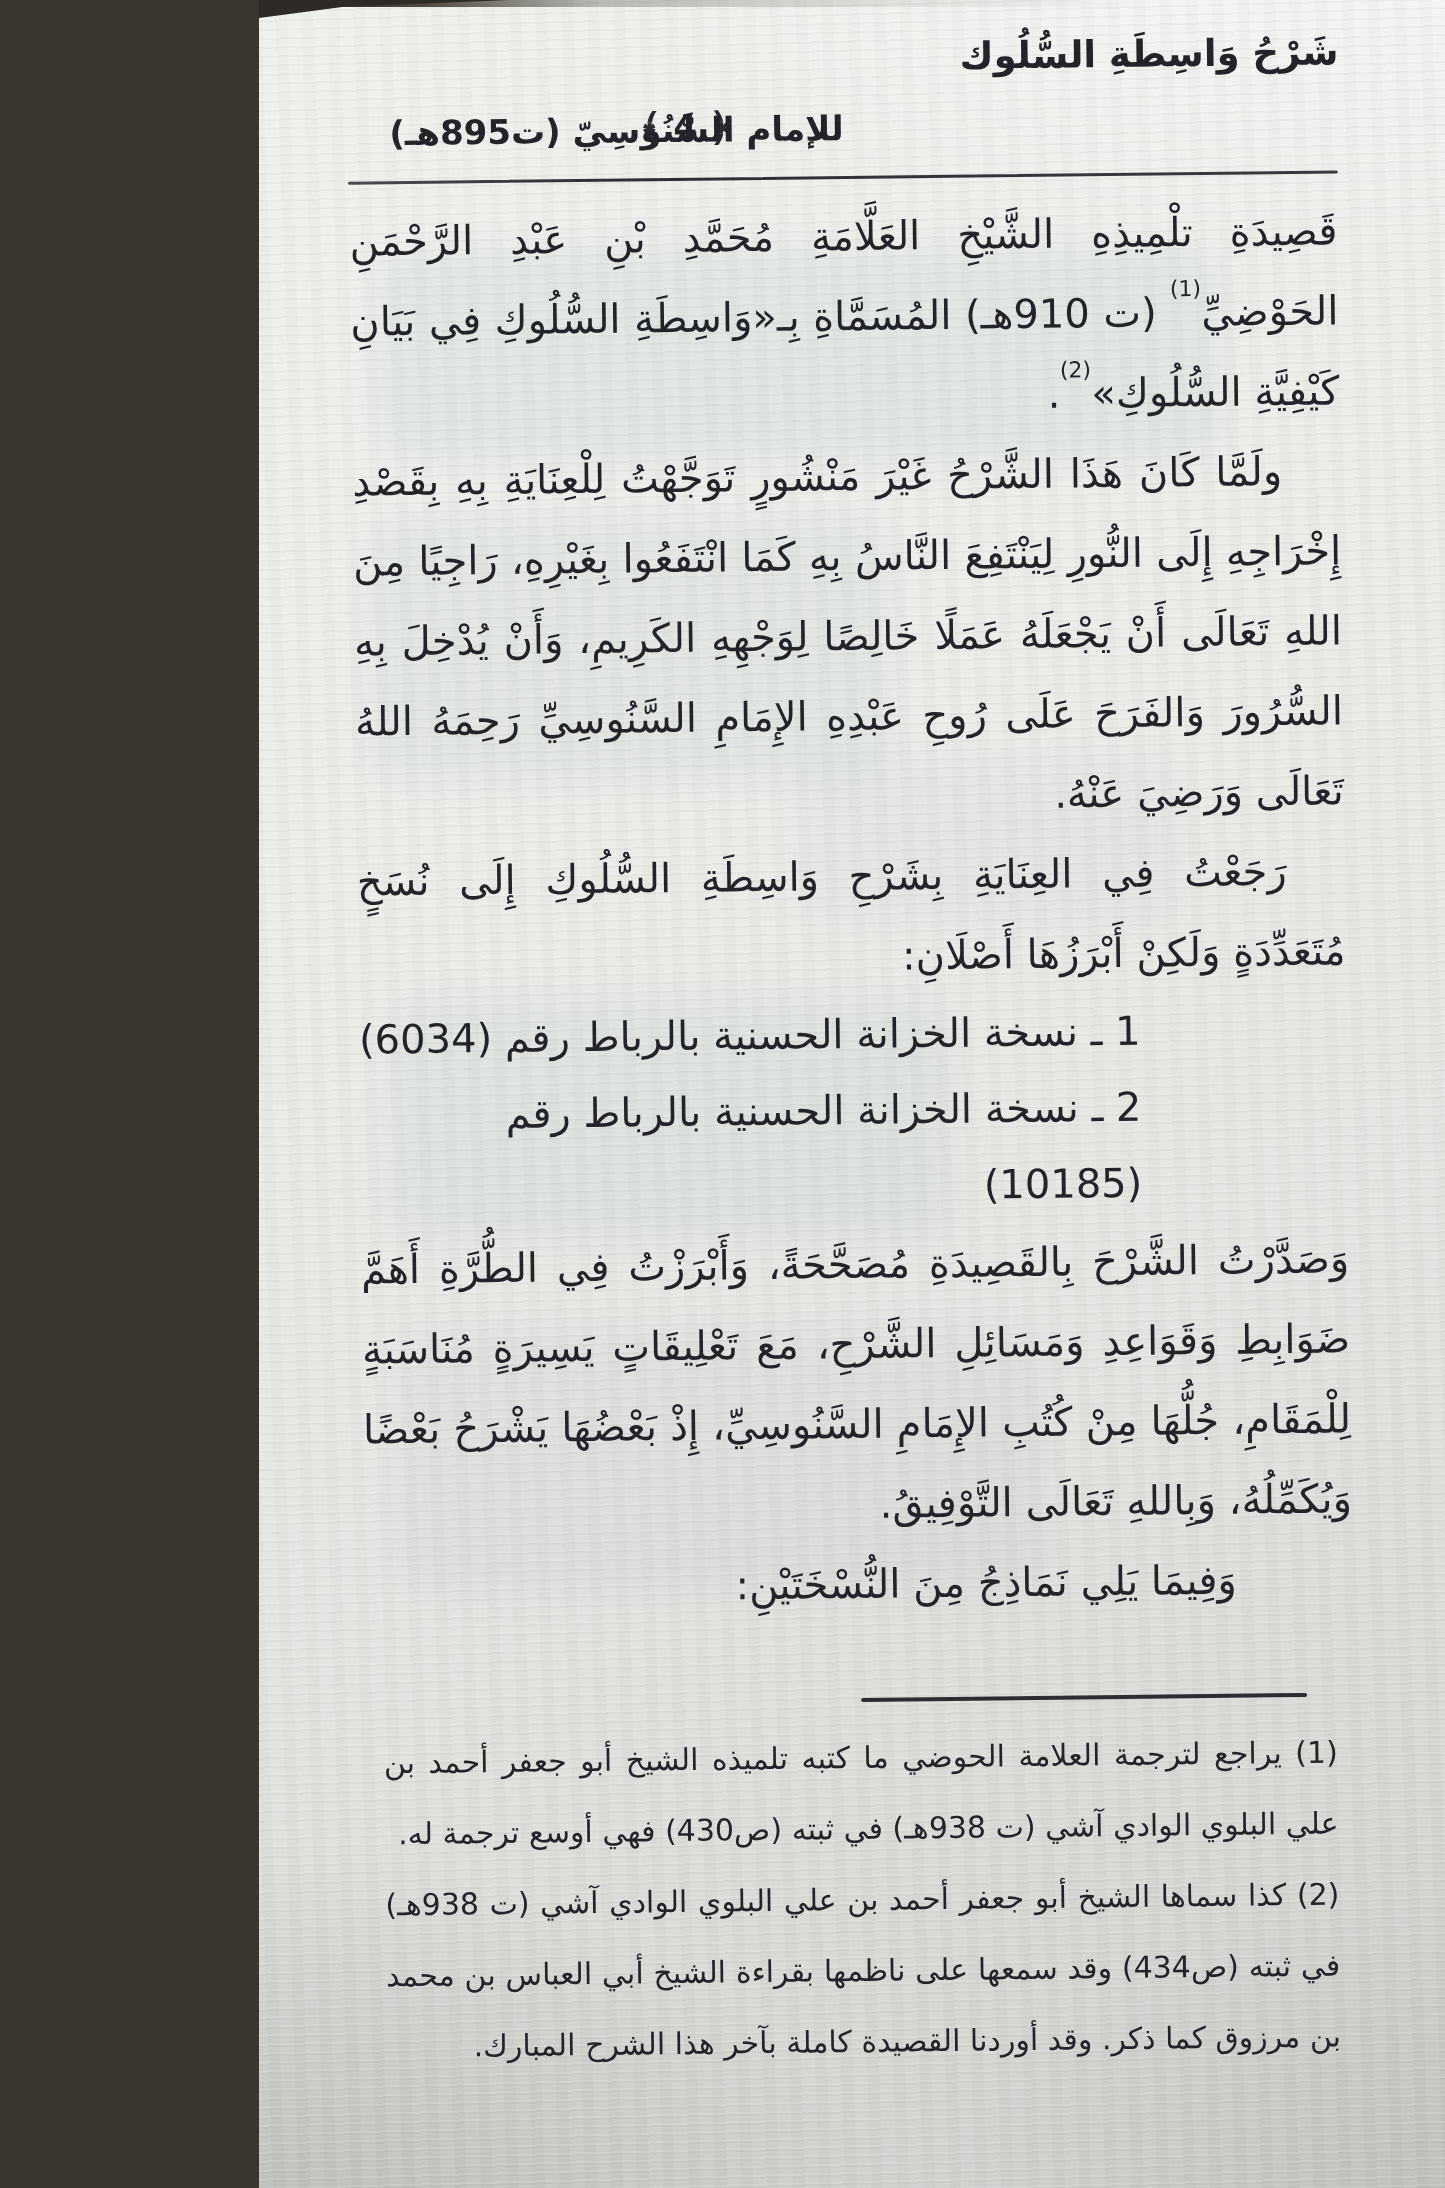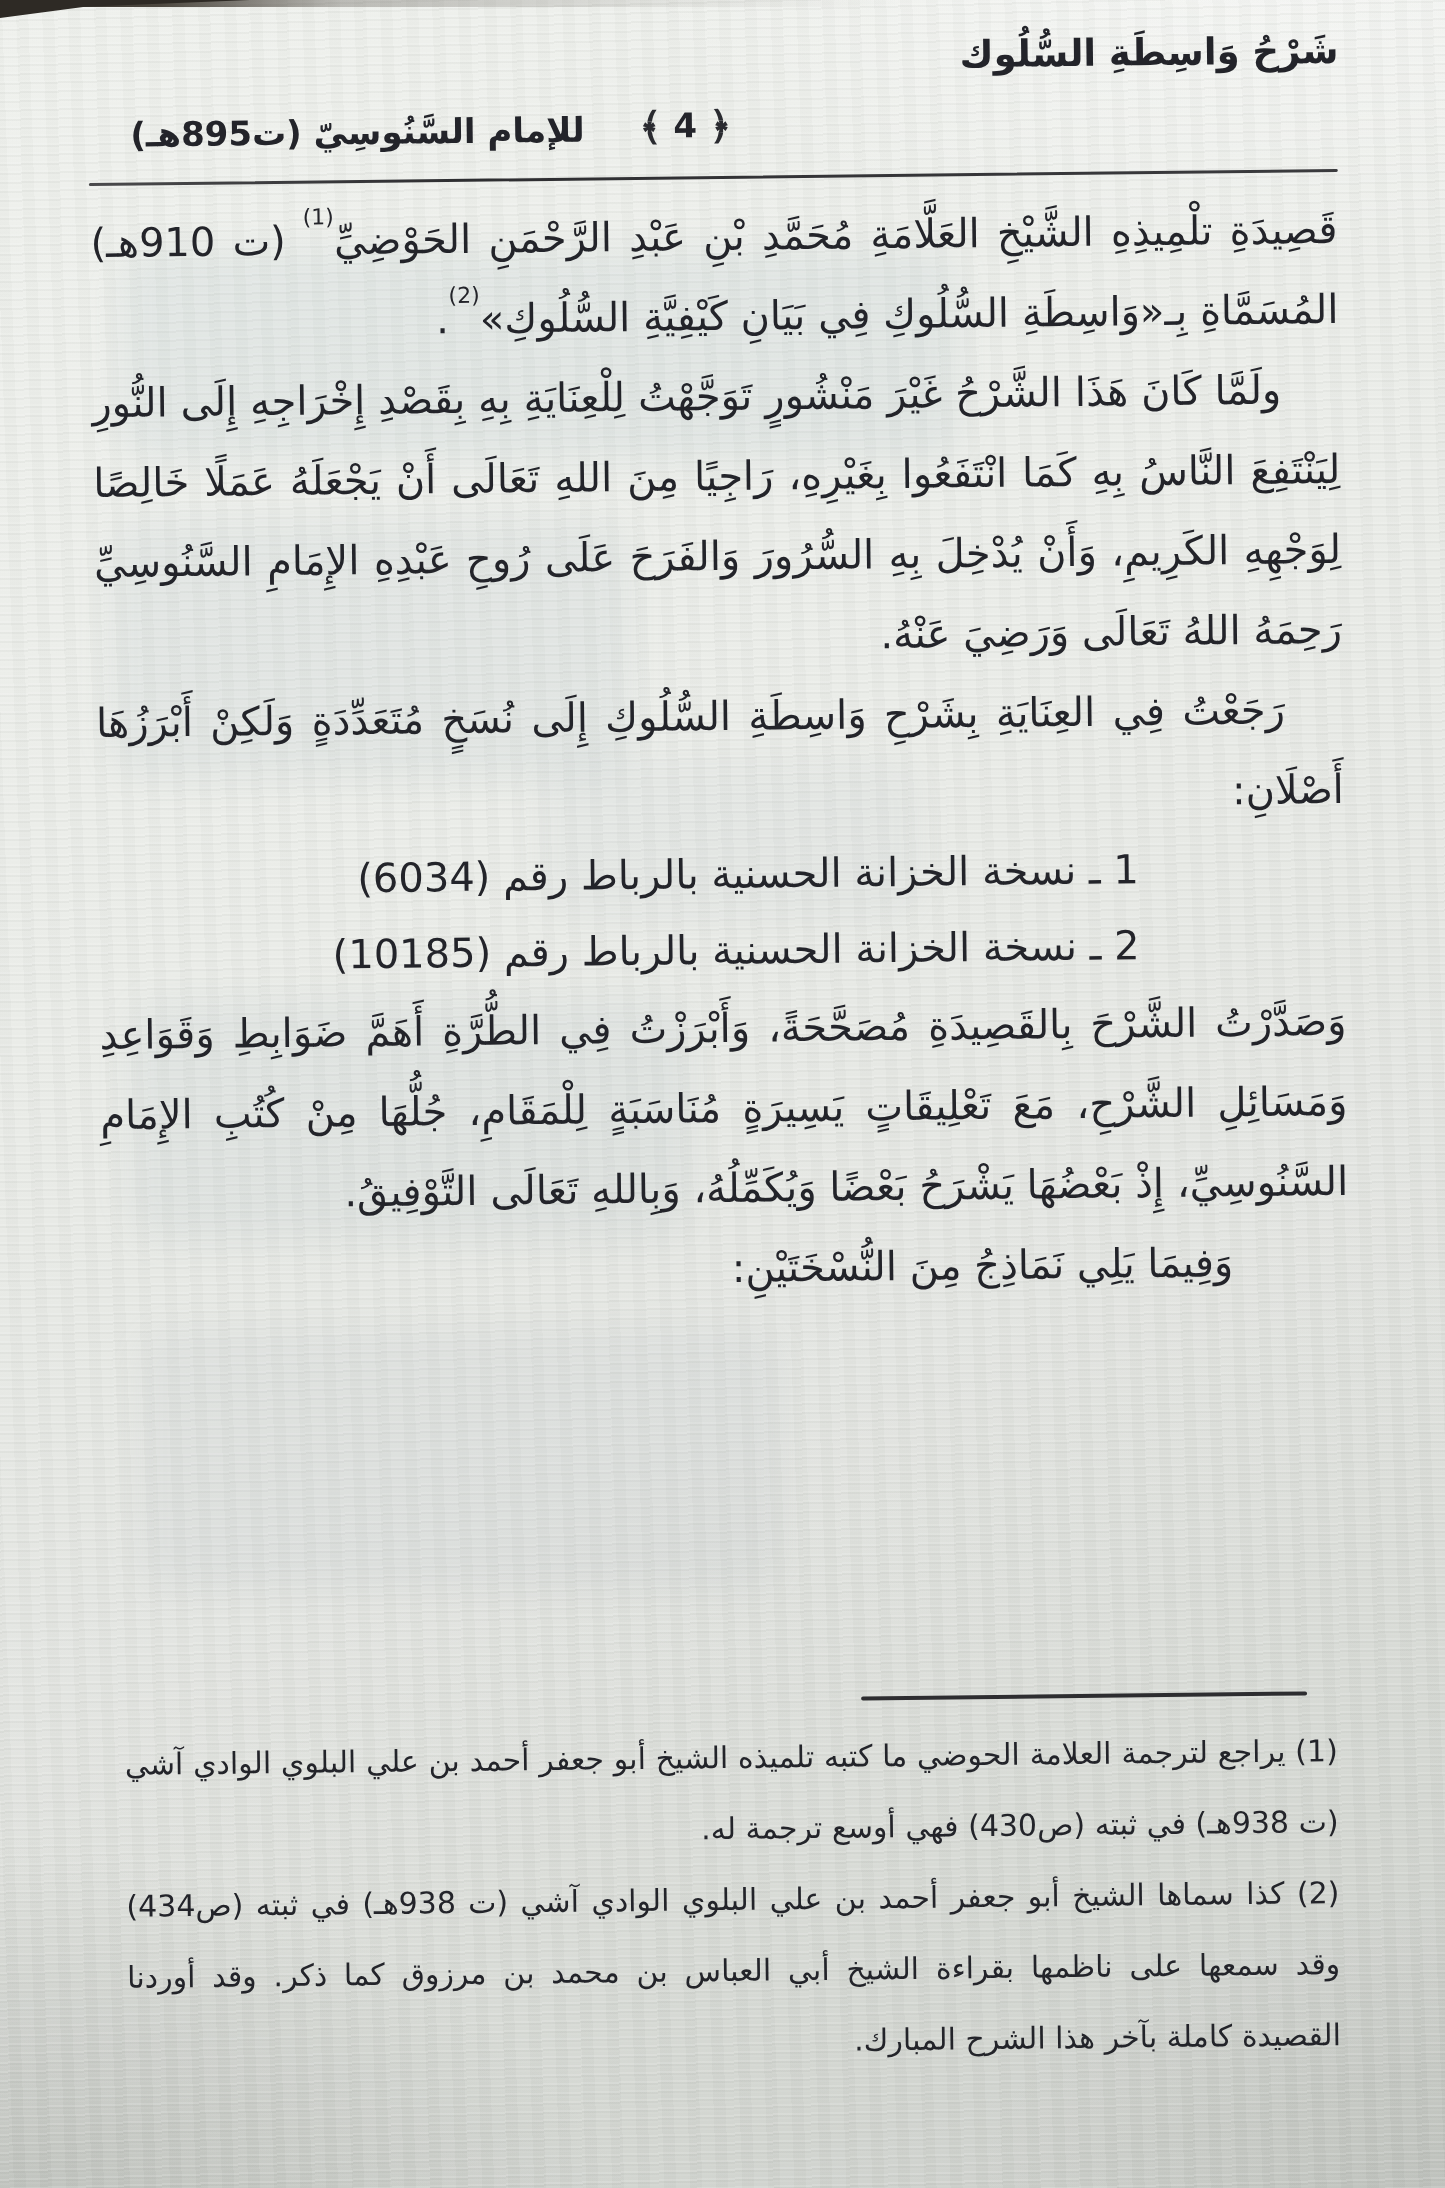--- a/index.html
+++ b/index.html
@@ -3,21 +3,21 @@
 <meta charset="utf-8">
 <style>
   html,body{margin:0;padding:0;}
   body{
     width:1445px;height:2188px;
     background:#3a352f;
     font-family:"DejaVu Sans",sans-serif;
     overflow:hidden;
   }
   .photo{
-    position:relative;width:1445px;height:2188px;overflow:hidden;
+    position:relative;width:1186px;height:2188px;overflow:hidden;
     background:
       radial-gradient(1100px 650px at 88% -6%, rgba(255,255,255,0.55), transparent 62%),
       radial-gradient(1400px 1000px at -8% 110%, rgba(78,82,76,0.30), transparent 58%),
       radial-gradient(900px 500px at 105% 100%, rgba(120,124,118,0.18), transparent 60%),
       linear-gradient(158deg,#eef0ec 0%,#e9ebe7 38%,#e2e4e0 62%,#d3d6d1 84%,#c8cbc6 100%);
   }
   
   .texture{
     position:absolute;inset:0;pointer-events:none;
     background:

